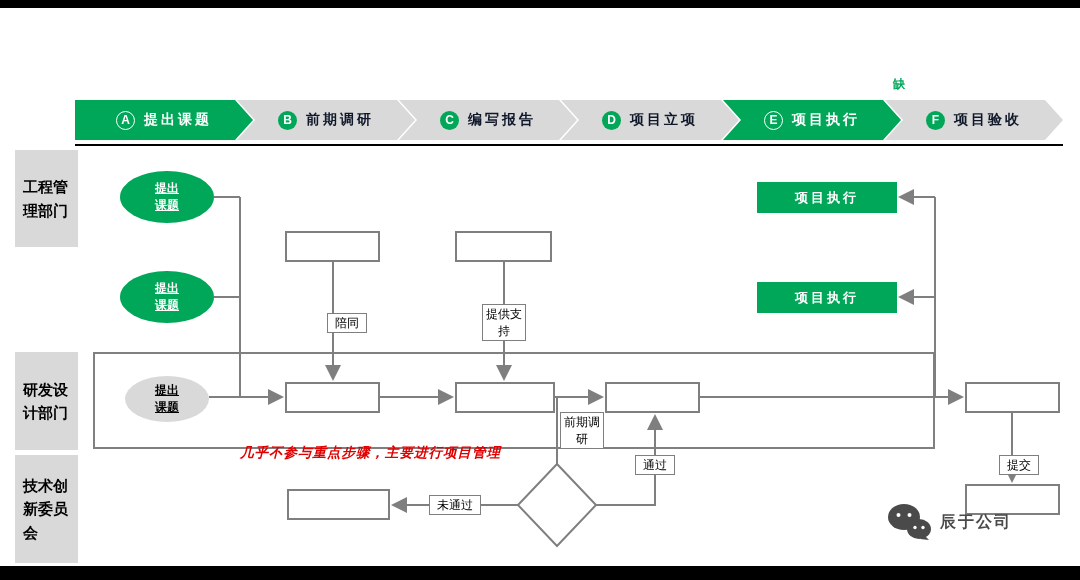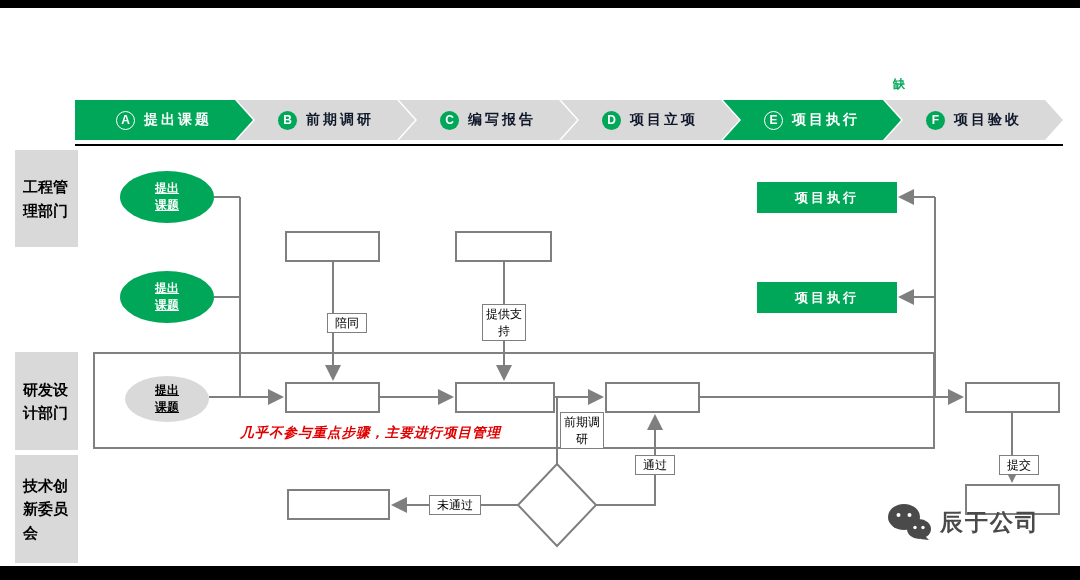--- a/index.html
+++ b/index.html
@@ -33,26 +33,26 @@
   
   .rect{position:absolute;background:#fff;border:2px solid var(--line);box-sizing:border-box;z-index:3;}
   .grect{position:absolute;background:var(--green);color:#fff;display:flex;align-items:center;justify-content:center;font-size:13px;font-weight:bold;letter-spacing:3px;z-index:3;}
   .ellipse{position:absolute;border-radius:50%;display:flex;align-items:center;justify-content:center;text-align:center;font-size:12px;font-weight:bold;line-height:1.4;z-index:3;}
   .ellipse.green{background:var(--green);color:#fff;}
   .ellipse.gray{background:var(--lgray);color:#000;}
   .ellipse span{display:block;width:30px;text-decoration:underline;}
   .emph{position:absolute;left:93px;top:352px;width:842px;height:97px;border:2px solid #808080;box-sizing:border-box;z-index:1;background:transparent;}
 
   .elabel{position:absolute;background:#fff;border:1px solid var(--line);font-size:12px;color:#000;display:flex;align-items:center;justify-content:center;text-align:center;line-height:1.4;box-sizing:border-box;z-index:4;padding:1px 2px;}
-  .rednote{position:absolute;left:240px;top:424px;color:#E00000;font-weight:bold;font-style:italic;font-size:13.5px;letter-spacing:1px;z-index:4;font-family:"Liberation Serif","DejaVu Serif",serif;}
+  .rednote{position:absolute;left:240px;top:444px;color:#E00000;font-weight:bold;font-style:italic;font-size:13.5px;letter-spacing:1px;z-index:4;font-family:"Liberation Serif","DejaVu Serif",serif;}
 
   #wires{position:absolute;left:0;top:0;z-index:2;pointer-events:none;}
 
   .footer{position:absolute;left:886px;top:501px;display:flex;align-items:center;gap:8px;z-index:5;}
-  .footer .name{font-size:23px;font-weight:bold;color:#4A4A4A;letter-spacing:2px;}
+  .footer .name{font-size:16px;font-weight:bold;color:#4A4A4A;letter-spacing:2px;}
 </style>
 </head>
 <body>
 
 <div id="stage">
 
   <div class="bar top"></div>
   <div class="bar bottom"></div>
 
   <div class="chev first hl" style="left:75px">

